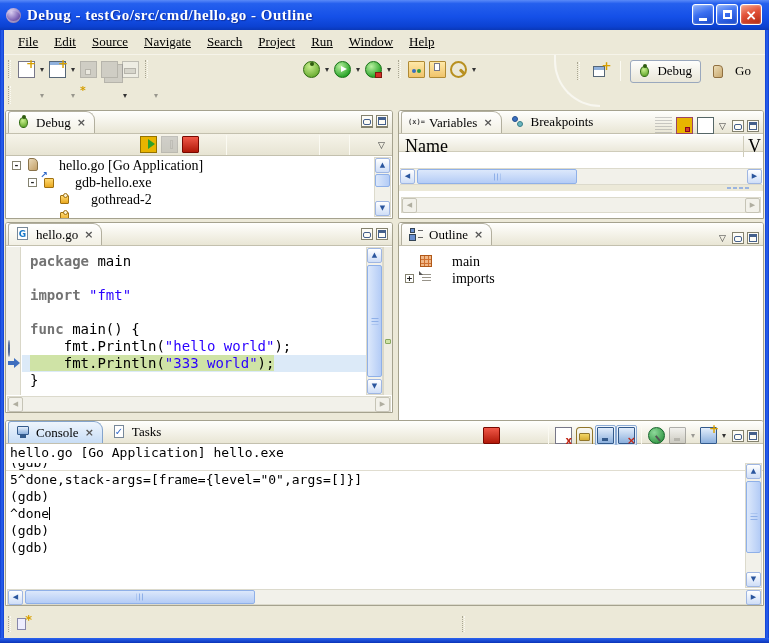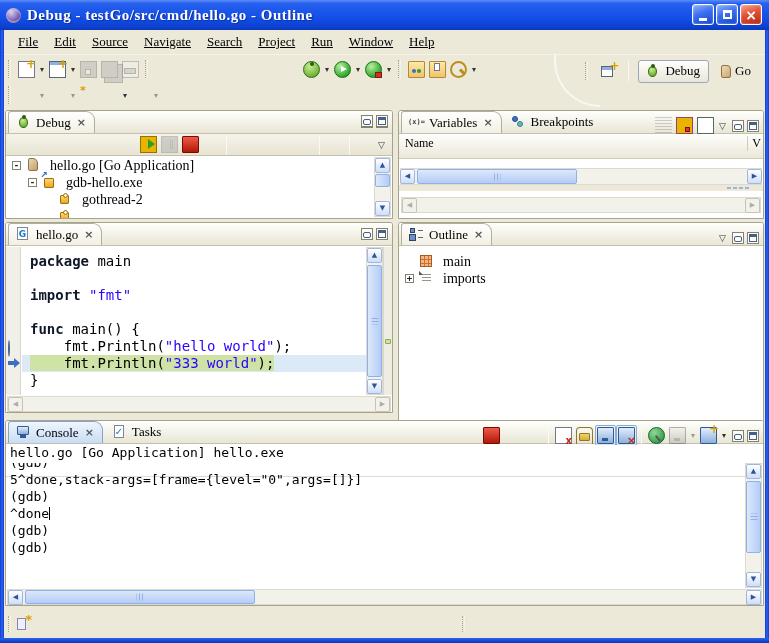--- a/index.html
+++ b/index.html
@@ -41,21 +41,21 @@
   .tsep{width:1px;height:20px;background:#c9c6b4;border-right:1px solid #fbfaf2;margin:0 4px;flex:none;}
   .tb{display:inline-flex;align-items:center;padding:1px;border:1px solid transparent;border-radius:2px;flex:none;}
   .tb.pressed{background:linear-gradient(#f0f6fd,#d8e7f8);border-color:#8cabd4;}
   .dd{font-size:8px;color:#333;width:10px;text-align:center;flex:none;}
   .dis{opacity:.45;filter:grayscale(1);}
   #toolcurve{position:absolute;right:165px;top:0;width:46px;height:52px;border-bottom-left-radius:46px;
     border-left:2px solid #f8f7f0;border-bottom:2px solid #f8f7f0;}
   #perspbar{position:absolute;right:10px;top:3px;height:26px;display:flex;align-items:center;gap:5px;}
   .perspbtn{display:flex;align-items:center;gap:4px;padding:2px 8px 2px 5px;border:1px solid #9aa8bd;
     border-radius:3px;background:linear-gradient(#fefefc,#e9e6d8);}
-  .persplain{display:flex;align-items:center;gap:0;padding:2px 4px;}
+  .persplain{display:flex;align-items:center;gap:8px;padding:2px 4px;}
 
   
   .view{position:absolute;background:#fff;border:1px solid #a5a28e;border-radius:3px 3px 0 0;overflow:hidden;}
   .vhead{position:relative;height:23px;background:linear-gradient(#fffffd,#e9e6d5);
     border-bottom:1px solid #c3c0ae;display:flex;align-items:flex-end;}
   .vhead2{position:relative;height:22px;background:linear-gradient(#f6f4ea,#e7e4d3);
     border-bottom:1px solid #c3c0ae;display:flex;align-items:center;justify-content:flex-end;padding-right:4px;}
   .tab{height:22px;display:inline-flex;align-items:center;gap:4px;padding:0 8px 0 6px;
     white-space:nowrap;margin-left:2px;}
   .tab.active{background:linear-gradient(#ffffff,#f2f0e4);border:1px solid #b2af9e;border-bottom:none;
@@ -66,53 +66,53 @@
   .vbtn{width:12px;height:12px;border:1px solid #84826e;background:#fdfcf6;position:relative;margin-left:3px;}
   .vmin::after{content:"";position:absolute;left:1px;right:1px;top:3px;height:4px;border:1px solid #44608c;border-radius:2px;}
   .vmax::after{content:"";position:absolute;left:1px;right:1px;top:1px;bottom:1px;border:1px solid #44608c;border-top-width:3px;}
   .viewmenu{font-size:9px;color:#333;padding:0 3px;}
 
   
   .tree{position:absolute;left:0;right:18px;font-size:14px;}
   .trow2{height:17px;display:flex;align-items:center;white-space:nowrap;}
   .exp{width:9px;height:9px;border:1px solid #848270;background:#fff;flex:none;
     font:bold 9px/7px "DejaVu Sans Mono",monospace;text-align:center;color:#222;margin-right:4px;}
-  .tlabel{margin-left:8px;}
+  .tlabel{margin-left:17px;}
 
   
   .sb{position:absolute;background:#f2f1ea;border:1px solid #dcdacc;}
   .sbtn{position:absolute;width:15px;height:15px;border:1px solid #9fb6e2;border-radius:2px;
     background:linear-gradient(#ffffff,#cfdef7);color:#2b569e;font:7px/13px "DejaVu Sans",sans-serif;text-align:center;}
   .sb.disabled .sbtn{border-color:#c6c4b6;background:#f2f1ea;color:#b0aea0;}
   .sthumb{position:absolute;border:1px solid #8fb0e8;border-radius:2px;
     background:linear-gradient(90deg,#dce8fb,#b4ccf6);}
   .sthumb.h{background:linear-gradient(180deg,#dce8fb,#b4ccf6);}
   .sthumb .gripl{position:absolute;left:50%;top:50%;width:7px;height:7px;transform:translate(-50%,-50%);
     background:repeating-linear-gradient(180deg,#8fb0e8 0 1px,transparent 1px 3px);}
 
   
   .emargin{position:absolute;left:0;top:24px;bottom:17px;width:15px;background:#f1f0e8;border-right:1px solid #d9d7c8;}
   .ecode{position:absolute;left:16px;top:24px;right:26px;bottom:17px;overflow:hidden;
     font:14px/17px "DejaVu Sans Mono",monospace;white-space:pre;padding-top:6px;}
   .cline{height:17px;padding-left:8px;}
-  .kw{color:#0f172a;font-weight:bold;} .str{color:#2a00ff;}
+  .kw{color:#737373;font-weight:bold;} .str{color:#2a00ff;}
   .cline.cur{background:#dceaf8;}
   .cline.cur .curbg{background:#cfe3a6;}
   .mk{position:absolute;left:2px;width:12px;height:12px;}
   .ic-bp2{width:10px;height:10px;border-radius:50%;border:1px solid #49618f;
     background:radial-gradient(circle at 35% 30%,#c8d6ec,#6e8cc0);}
   .ic-ip2{position:relative;width:12px;height:10px;}
   .ic-ip2::before{content:"";position:absolute;left:0;top:3px;width:6px;height:4px;background:#3f6fbf;}
   .ic-ip2::after{content:"";position:absolute;left:6px;top:0;border-left:6px solid #3f6fbf;
     border-top:5px solid transparent;border-bottom:5px solid transparent;}
   .oruler{position:absolute;right:0;top:24px;bottom:17px;width:9px;background:#efede2;border-left:1px solid #d9d7c8;}
   .otick{position:absolute;left:1px;right:1px;height:5px;border:1px solid #8aa860;background:#cfe3a6;border-radius:1px;}
 
   
-  .chead{position:absolute;left:0;right:0;top:24px;height:32px;background:#fff;border-bottom:1px solid #e0ddd0;
+  .chead{position:absolute;left:0;right:0;top:24px;height:26px;background:#fff;border-bottom:1px solid #e0ddd0;
     font:13px/16px "DejaVu Sans Mono",monospace;padding-left:4px;white-space:nowrap;}
   .cbody{position:absolute;left:0;right:18px;top:42px;bottom:17px;overflow:hidden;
     font:13px/17px "DejaVu Sans Mono",monospace;white-space:pre;}
   .cbody .inner{margin-top:-9px;padding-left:4px;}
   .caret{display:inline-block;width:1px;height:13px;background:#000;vertical-align:-2px;}
 
   
   .ic{position:relative;width:17px;height:17px;display:inline-block;flex:none;}
   .ic::before,.ic::after{box-sizing:border-box;}
   .ic.g::before{content:"";position:absolute;left:0;top:0;width:17px;height:17px;
@@ -217,22 +217,22 @@
                linear-gradient(180deg,transparent 3px,#d07030 3px 4px,transparent 4px 7px,#d07030 7px 8px,transparent 8px),#f0b888;}
   .ic-imports::before{content:"";position:absolute;left:4px;top:4px;width:9px;height:8px;
     background:repeating-linear-gradient(180deg,#98948a 0 1px,transparent 1px 3px);}
   .ic-imports::after{content:"";position:absolute;left:1px;top:1px;border-left:4px solid #555;border-top:4px solid transparent;}
   .ic-func::before{content:"";position:absolute;left:3px;top:3px;width:9px;height:9px;border-radius:50%;
     background:radial-gradient(circle at 35% 30%,#9fb2d8,#51678f);border:1px solid #3c4f76;}
   .ic-fastview::before{content:"";position:absolute;left:2px;top:2px;width:9px;height:12px;background:#eef;border:1px solid #88a;}
   .ic-fastview::after{content:"*";position:absolute;right:0;top:-4px;color:#d8a000;font:bold 13px "DejaVu Sans";}
 
   
-  .colhdr{position:absolute;left:0;right:0;top:24px;height:24px;background:linear-gradient(#fdfdfa,#ebe8da);
-    border-bottom:1px solid #cfccba;font-size:12px;}
+  .colhdr{position:absolute;left:0;right:0;top:24px;height:17px;background:linear-gradient(#fdfdfa,#ebe8da);
+    border-bottom:1px solid #cfccba;font-size:18px;}
   
   #statusbar{position:absolute;left:4px;right:4px;top:611px;height:26px;background:#ece9d8;display:flex;align-items:center;}
   .sgrip{width:3px;height:16px;border-left:1px dotted #a9a692;border-right:1px dotted #fbfaf2;margin:0 4px;flex:none;}
 </style>
 </head>
 <body>
 
 <div id="win">
   <div id="titlebar">
     <span id="appicon"></span>

